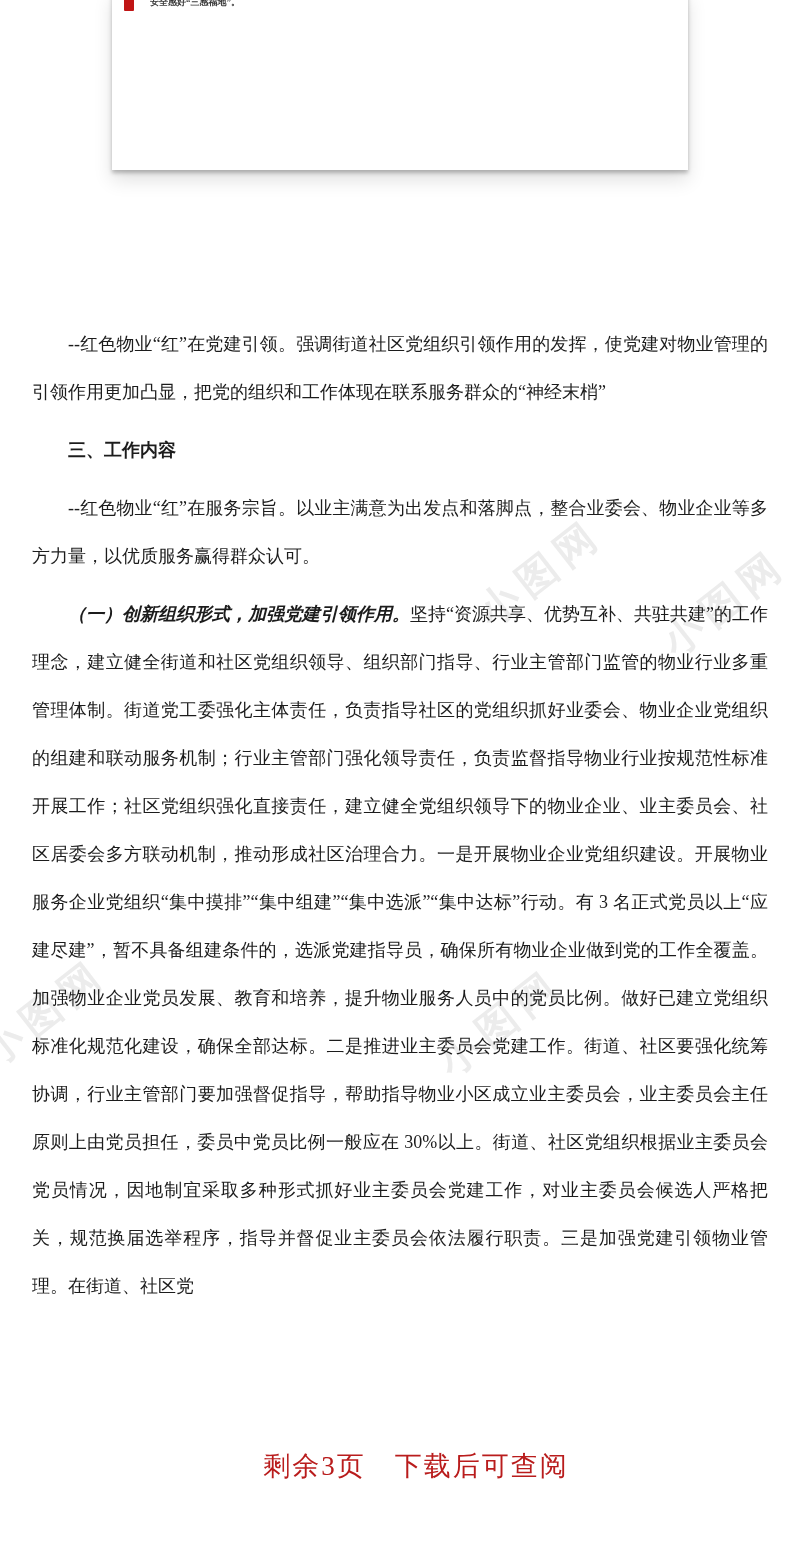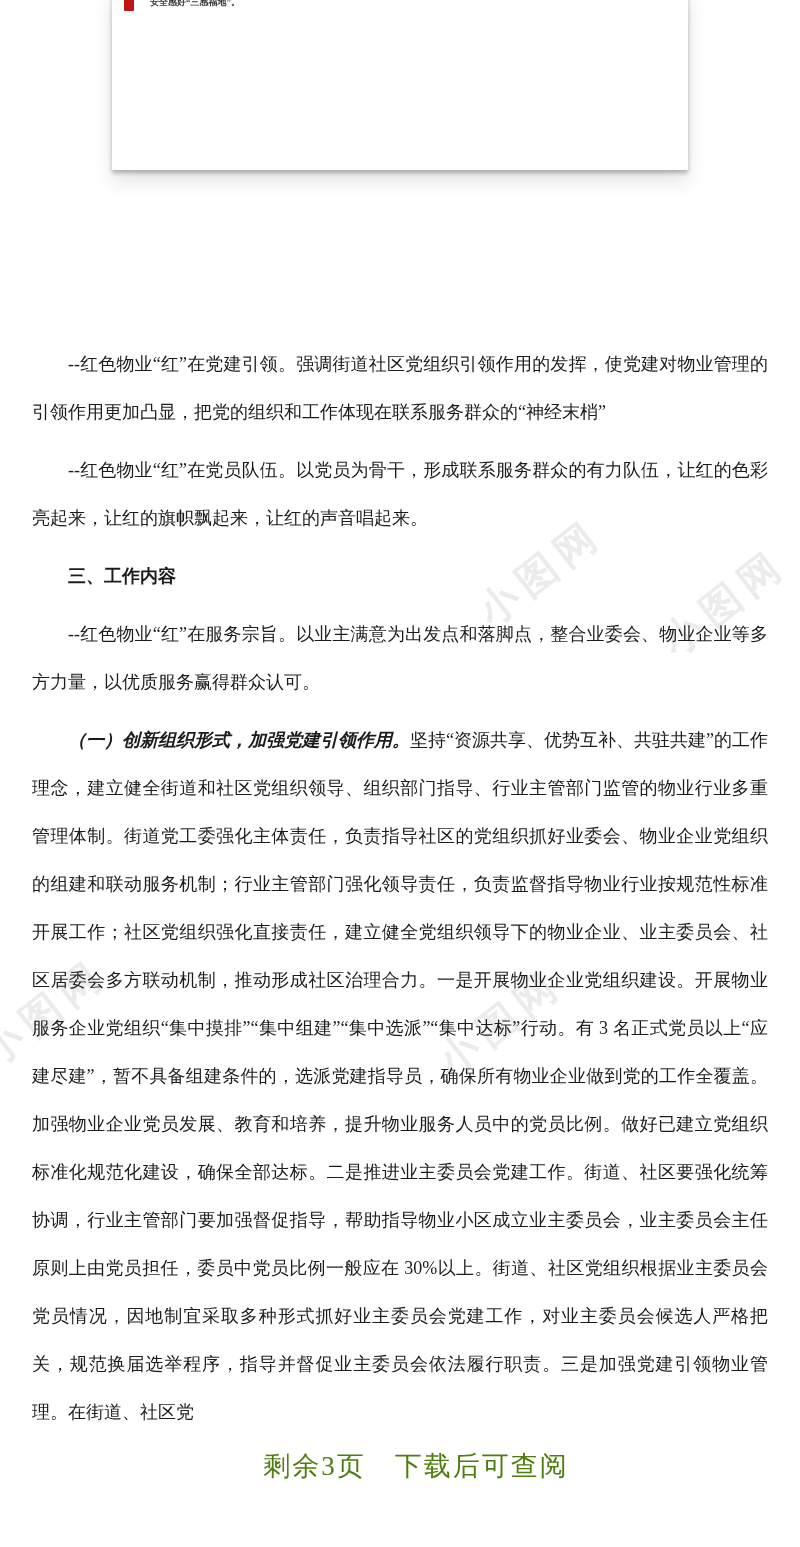--- a/index.html
+++ b/index.html
@@ -17,29 +17,29 @@
   .wm4{left:428px;top:995px;}
 
   
   .prev-card{position:absolute;left:112px;top:-10px;width:576px;height:180px;background:#ffffff;
              box-shadow:0 3px 4px rgba(0,0,0,.25),0 10px 18px rgba(0,0,0,.12);z-index:1;}
   .seal{position:absolute;left:12px;top:8px;width:10px;height:13px;background:#c01515;border-radius:1px;}
   .fragment{position:absolute;left:38px;top:6px;font-size:9px;line-height:12px;color:#3a3a3a;
             font-weight:bold;white-space:nowrap;}
 
   
-  .doc-content{position:absolute;left:32px;top:340px;width:736px;z-index:2;color:#1c1c1c;
+  .doc-content{position:absolute;left:32px;top:320px;width:736px;z-index:2;color:#1c1c1c;
                font-size:18px;line-height:48px;text-align:justify;}
   .para{margin:0 0 10px 0;text-indent:2em;}
   .para.heading{font-weight:bold;text-align:left;}
   .para b{font-weight:bold;font-style:italic;}
 
   
   .footer-note{position:absolute;left:0;right:0;top:1448px;text-align:center;z-index:2;
-               color:#4d7c0f;font-size:27px;letter-spacing:2px;padding-left:32px;}
+               color:#b91c1c;font-size:27px;letter-spacing:2px;padding-left:32px;}
 </style>
 </head>
 <body>
 
 <div class="page">
 
   <div class="wm-layer">
     <span class="wm wm1">小图网</span>
     <span class="wm wm2">小图网</span>
     <span class="wm wm3">小图网</span>
@@ -47,21 +47,20 @@
   </div>
 
   <div class="prev-card">
     <span class="seal" style="background: rgb(192, 21, 21);"></span>
     <span class="fragment">安全感好“三感福地”。</span>
   </div>
 
   <div class="doc-content">
     <div>
         <p class="para dash">--红色物业“红”在党建引领。强调街道社区党组织引领作用的发挥，使党建对物业管理的引领作用更加凸显，把党的组织和工作体现在联系服务群众的“神经末梢”</p>
-        <p class="para dash">--红色物业“红”在党员队伍。以党员为骨干，形成联系服务群众的有力队伍，让红的色彩亮起来，让红的旗帜飘起来，让红的声音唱起来。</p>
         <p class="para heading">三、工作内容</p>
         <p class="para dash">--红色物业“红”在服务宗旨。以业主满意为出发点和落脚点，整合业委会、物业企业等多方力量，以优质服务赢得群众认可。</p>
         <p class="para body"><b>（一）创新组织形式，加强党建引领作用。</b>坚持“资源共享、优势互补、共驻共建”的工作理念，建立健全街道和社区党组织领导、组织部门指导、行业主管部门监管的物业行业多重管理体制。街道党工委强化主体责任，负责指导社区的党组织抓好业委会、物业企业党组织的组建和联动服务机制；行业主管部门强化领导责任，负责监督指导物业行业按规范性标准开展工作；社区党组织强化直接责任，建立健全党组织领导下的物业企业、业主委员会、社区居委会多方联动机制，推动形成社区治理合力。一是开展物业企业党组织建设。开展物业服务企业党组织“集中摸排”“集中组建”“集中选派”“集中达标”行动。有 3 名正式党员以上“应建尽建”，暂不具备组建条件的，选派党建指导员，确保所有物业企业做到党的工作全覆盖。加强物业企业党员发展、教育和培养，提升物业服务人员中的党员比例。做好已建立党组织标准化规范化建设，确保全部达标。二是推进业主委员会党建工作。街道、社区要强化统筹协调，行业主管部门要加强督促指导，帮助指导物业小区成立业主委员会，业主委员会主任原则上由党员担任，委员中党员比例一般应在 30%以上。街道、社区党组织根据业主委员会党员情况，因地制宜采取多种形式抓好业主委员会党建工作，对业主委员会候选人严格把关，规范换届选举程序，指导并督促业主委员会依法履行职责。三是加强党建引领物业管理。在街道、社区党</p>
       </div>
   </div>
 
   <div class="footer-note">剩余3页　下载后可查阅</div>
 
 </div>
 

